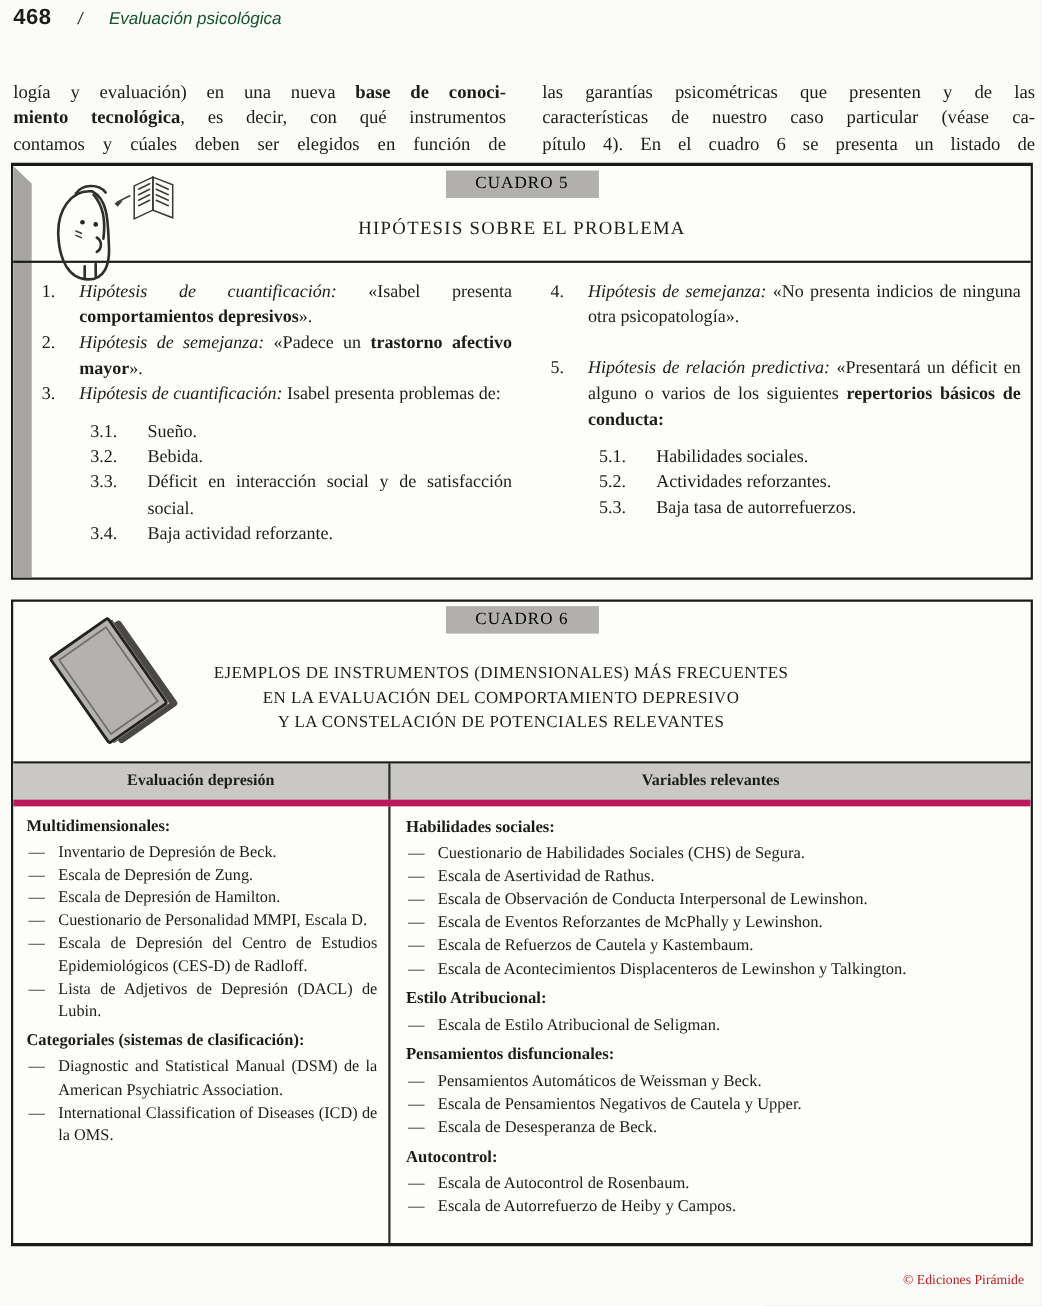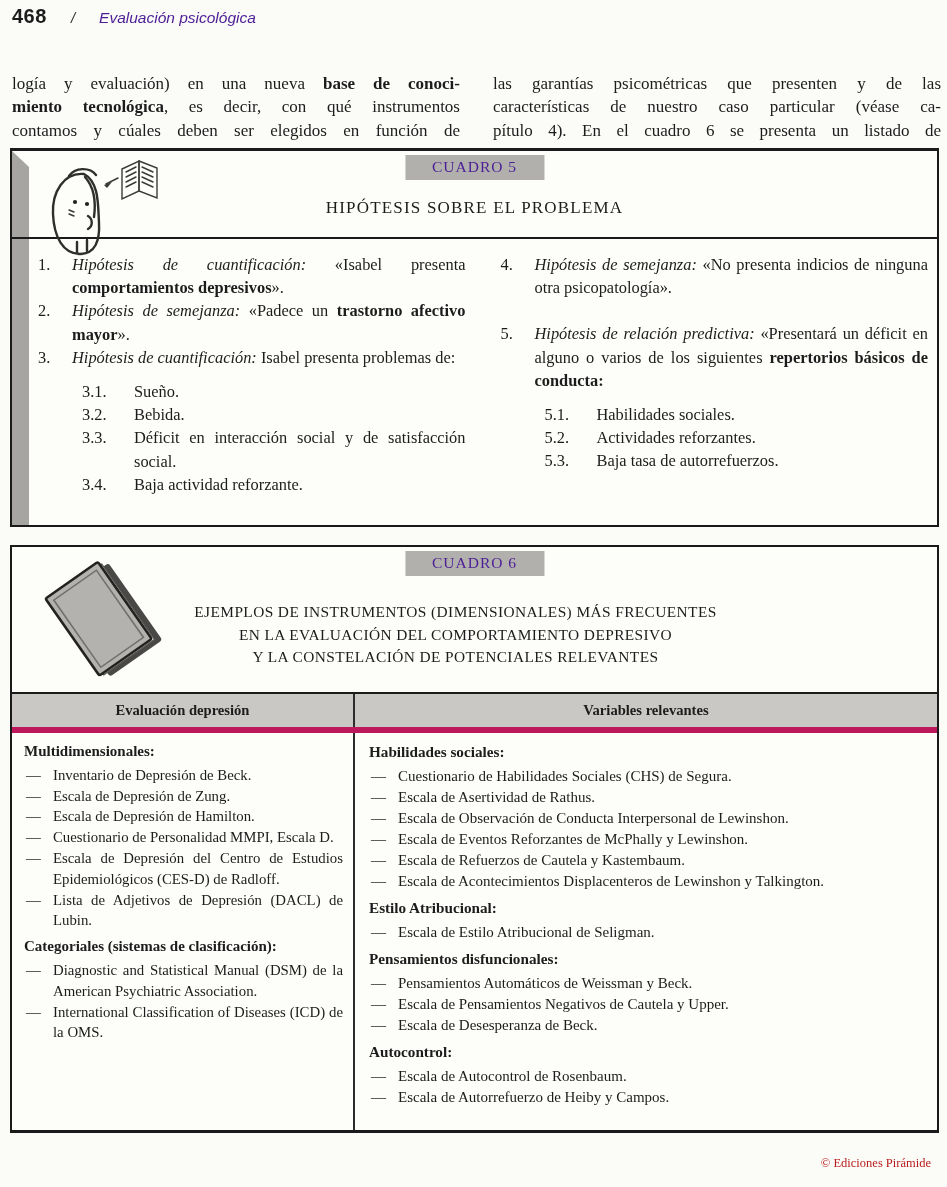--- a/index.html
+++ b/index.html
@@ -6,36 +6,36 @@
   .page{
     position:relative;width:947px;height:1187px;background:#fbfbf8;
     font-family:"Liberation Serif","DejaVu Serif",serif;color:#1c1c1c;
     overflow:hidden;
   }
   
   .runhead{position:absolute;top:5px;left:12px;display:flex;align-items:baseline;gap:24px;
     font-family:"Liberation Sans","DejaVu Sans",sans-serif;}
   .pagenum{font-size:20px;font-weight:bold;letter-spacing:.5px;}
   .runsep{font-style:italic;font-size:15px;color:#333;}
-  .runtitle{font-style:italic;font-size:15.5px;color:#4c1d95;}
+  .runtitle{font-style:italic;font-size:15.5px;color:#14532d;}
   
   .intro{position:absolute;top:72px;left:12px;width:929px;display:flex;gap:33px;}
   .intro-col{flex:1;font-size:17px;line-height:23.3px;}
   .intro-line{text-align:justify;text-align-last:justify;}
   .seg-b{font-weight:bold;}
   .seg-i{font-style:italic;}
   
   .boxframe{position:absolute;left:10px;width:929px;background:#fdfdfa;box-sizing:border-box;
     border:2px solid #1a1a1a;}
   .box5{top:148px;height:379px;border-top-width:3px;}
   .edge-band{position:absolute;left:0;top:0;bottom:0;width:17px;background:#a6a5a2;
     clip-path:polygon(0 0,100% 16px,100% 100%,0 100%);}
   .box5-header{position:relative;height:86px;border-bottom:2px solid #1b1b1b;}
   .cuadro-label{position:absolute;left:50%;transform:translateX(-50%);top:4px;
-    background:#b1b0ad;color:#4c1d95;padding:3px 27px 4px;font-size:15.5px;letter-spacing:1px;}
+    background:#b1b0ad;color:#000000;padding:3px 27px 4px;font-size:15.5px;letter-spacing:1px;}
   .box5-title{position:absolute;left:0;right:0;top:47px;text-align:center;
     font-size:17px;letter-spacing:1.2px;}
   .thinker{position:absolute;left:30px;top:3px;z-index:2;}
   .hyp-cols{display:flex;gap:35px;padding:14px 9px 0 26px;}
   .hyp-col{flex:1;font-size:16.4px;line-height:23.2px;}
   .hyp-item{display:flex;}
   .hyp-num{flex:0 0 34px;}
   .hyp-text{flex:1;text-align:justify;}
   .hyp-item.sub{margin-left:44px;}
   .hyp-item.sub .hyp-num{flex:0 0 52px;}

